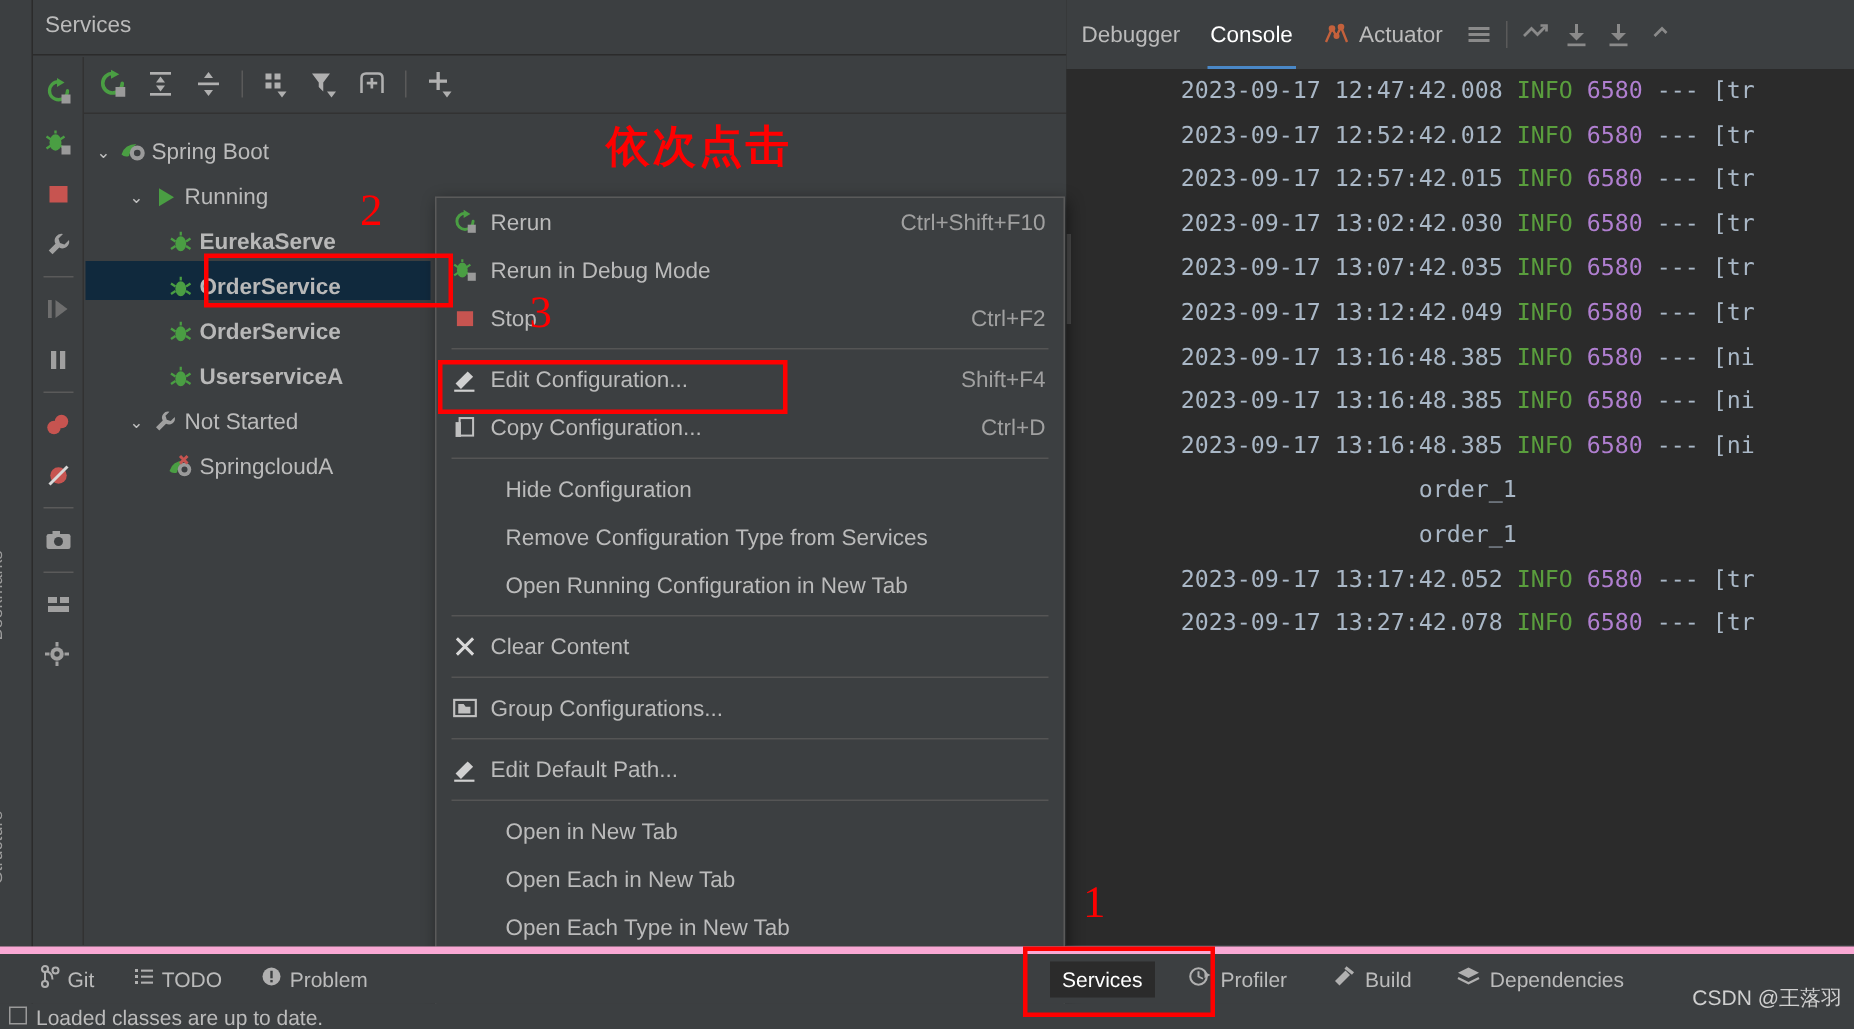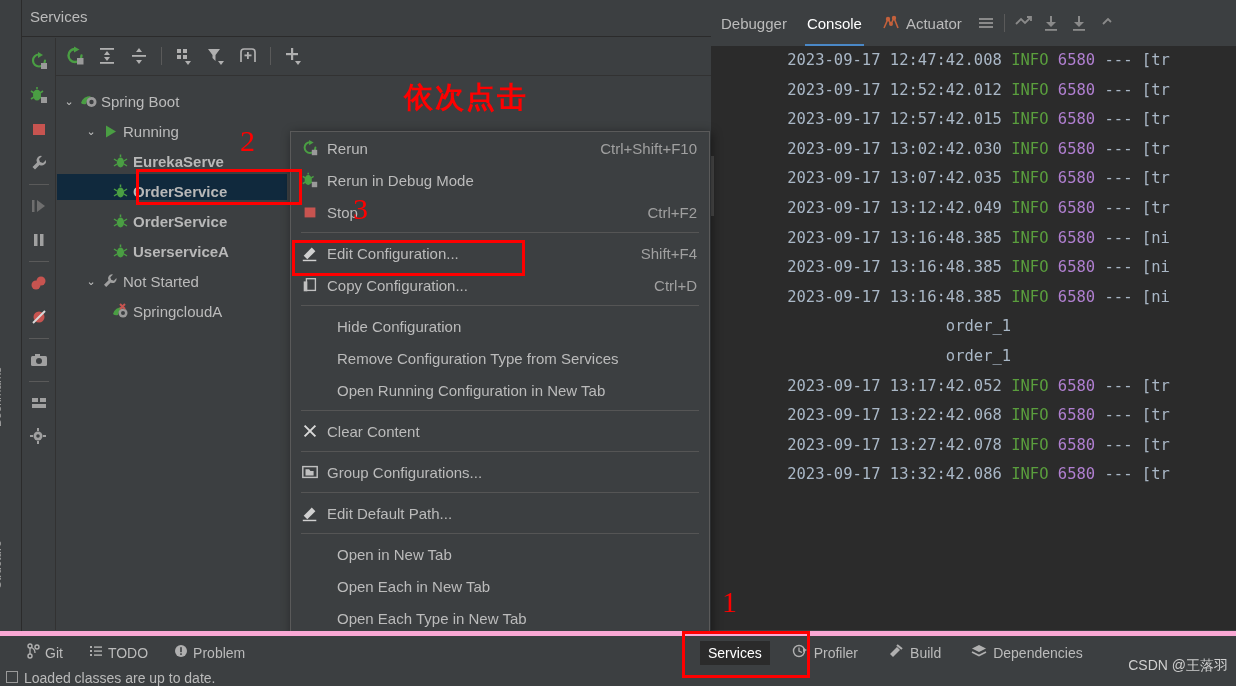--- a/index.html
+++ b/index.html
@@ -467,23 +467,21 @@
           <div class="logline"><span class="lg-ts">2023-09-17 12:57:42.015</span><span class="lg-info"> INFO</span><span class="lg-pid"> 6580</span><span class="lg-dash"> ---</span><span class="lg-thread"> [tr</span></div>
           <div class="logline"><span class="lg-ts">2023-09-17 13:02:42.030</span><span class="lg-info"> INFO</span><span class="lg-pid"> 6580</span><span class="lg-dash"> ---</span><span class="lg-thread"> [tr</span></div>
           <div class="logline"><span class="lg-ts">2023-09-17 13:07:42.035</span><span class="lg-info"> INFO</span><span class="lg-pid"> 6580</span><span class="lg-dash"> ---</span><span class="lg-thread"> [tr</span></div>
           <div class="logline"><span class="lg-ts">2023-09-17 13:12:42.049</span><span class="lg-info"> INFO</span><span class="lg-pid"> 6580</span><span class="lg-dash"> ---</span><span class="lg-thread"> [tr</span></div>
           <div class="logline"><span class="lg-ts">2023-09-17 13:16:48.385</span><span class="lg-info"> INFO</span><span class="lg-pid"> 6580</span><span class="lg-dash"> ---</span><span class="lg-thread"> [ni</span></div>
           <div class="logline"><span class="lg-ts">2023-09-17 13:16:48.385</span><span class="lg-info"> INFO</span><span class="lg-pid"> 6580</span><span class="lg-dash"> ---</span><span class="lg-thread"> [ni</span></div>
           <div class="logline"><span class="lg-ts">2023-09-17 13:16:48.385</span><span class="lg-info"> INFO</span><span class="lg-pid"> 6580</span><span class="lg-dash"> ---</span><span class="lg-thread"> [ni</span></div>
           <div class="logline"><span class="lg-plain">order_1</span></div>
           <div class="logline"><span class="lg-plain">order_1</span></div>
           <div class="logline"><span class="lg-ts">2023-09-17 13:17:42.052</span><span class="lg-info"> INFO</span><span class="lg-pid"> 6580</span><span class="lg-dash"> ---</span><span class="lg-thread"> [tr</span></div>
-          <div class="logline"><span class="lg-ts">2023-09-17 13:22:42.068</span><span class="lg-info"> INFO</span><span class="lg-pid"> 6580</span><span class="lg-dash"> ---</span><span class="lg-thread"> [tr</span></div>
           <div class="logline"><span class="lg-ts">2023-09-17 13:27:42.078</span><span class="lg-info"> INFO</span><span class="lg-pid"> 6580</span><span class="lg-dash"> ---</span><span class="lg-thread"> [tr</span></div>
-          <div class="logline"><span class="lg-ts">2023-09-17 13:32:42.086</span><span class="lg-info"> INFO</span><span class="lg-pid"> 6580</span><span class="lg-dash"> ---</span><span class="lg-thread"> [tr</span></div>
         </div>
     </div>
   </div>
 
   <div class="ctx-menu">
     <div id="menu-container">
         <div class="mi">
           <span class="mico">
             <svg width="18" height="18" viewBox="0 0 20 20">
               <path d="M10 3.5 A6 6 0 1 0 16 9.5" stroke="#4a9e43" stroke-width="2.2" fill="none" stroke-linecap="round"></path>

